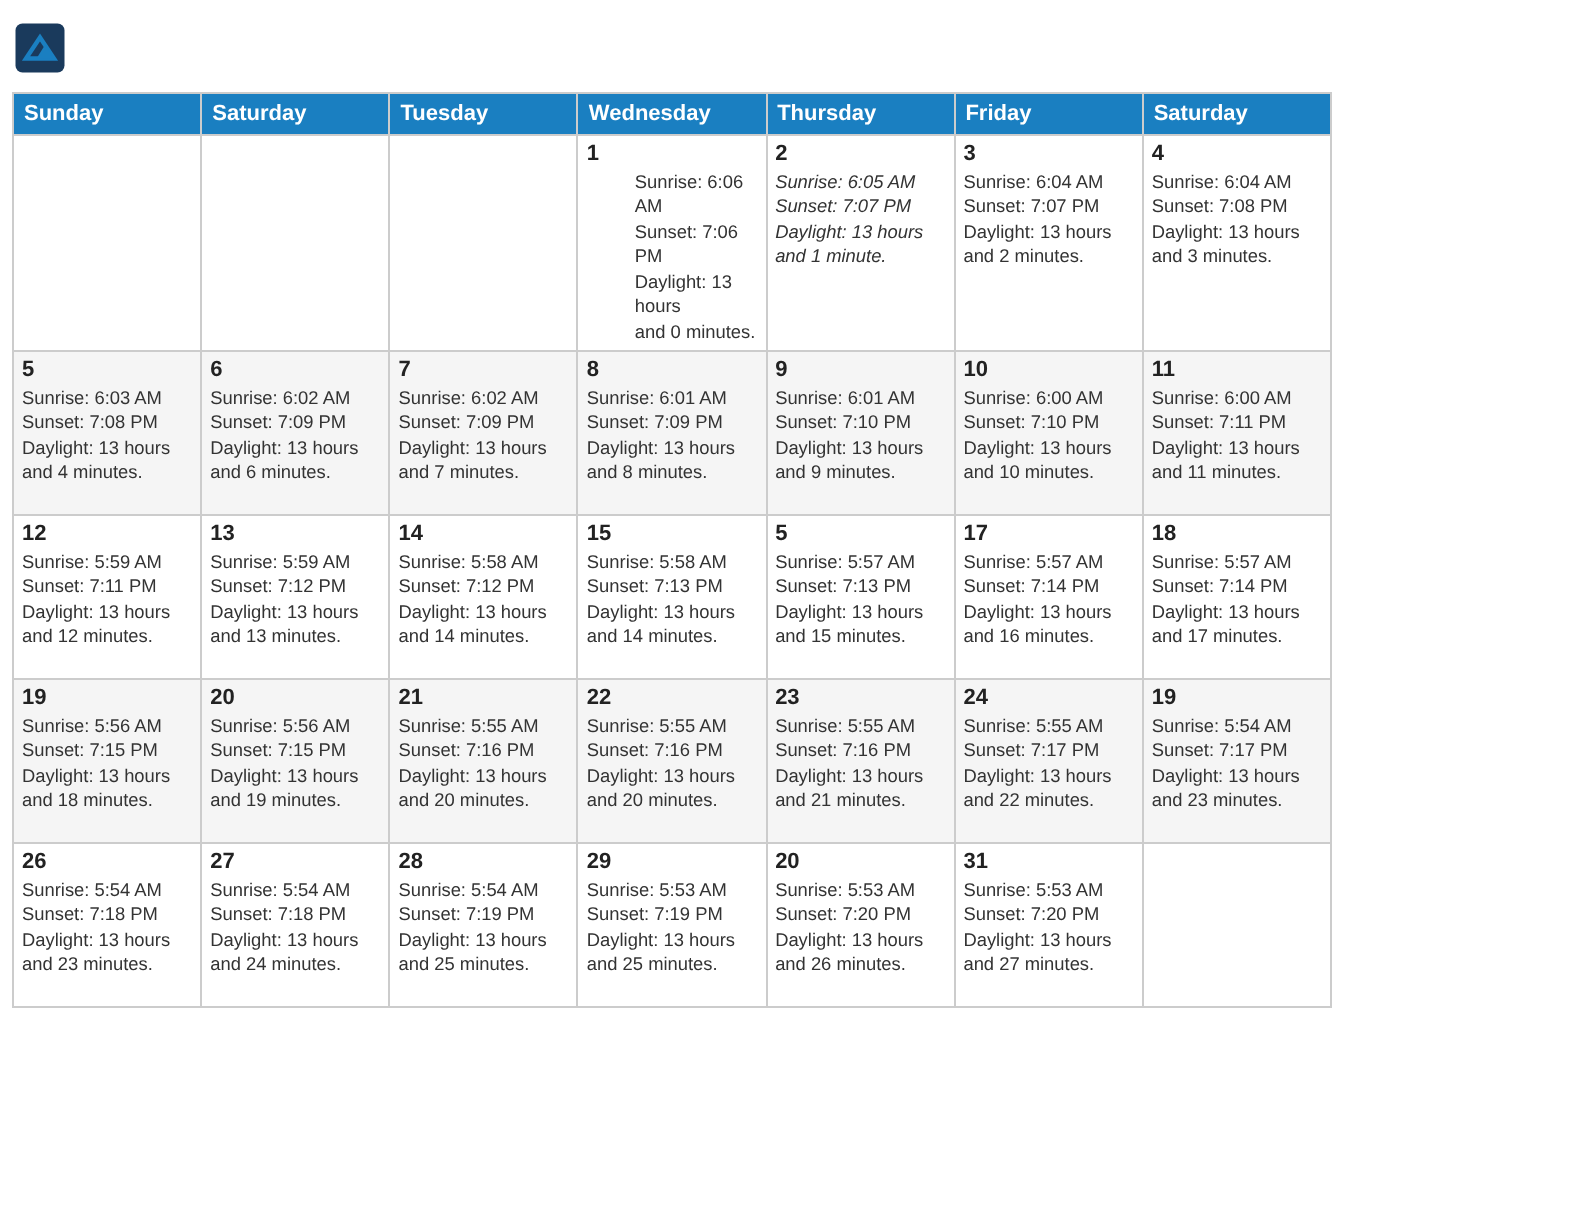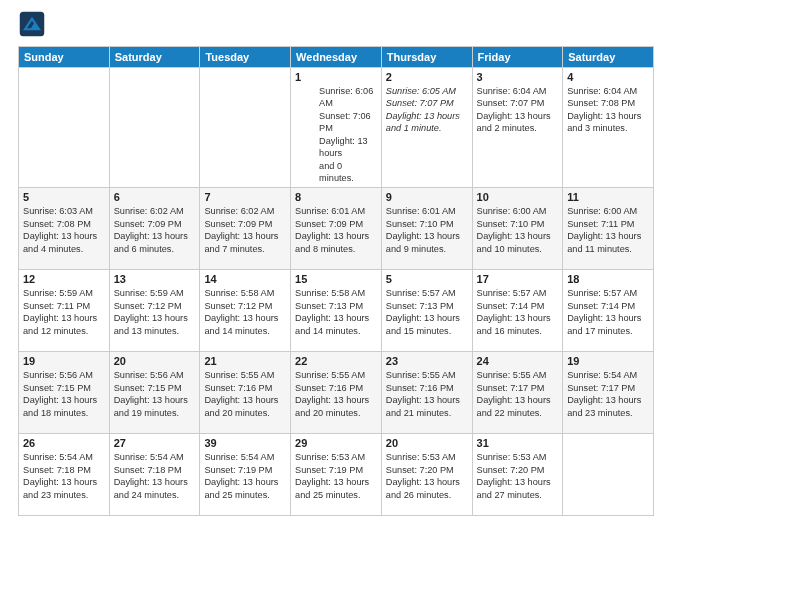--- a/index.html
+++ b/index.html
@@ -6,21 +6,21 @@
     body {
       width: 792px;
       height: 612px;
       font-family: Arial, sans-serif;
       background: #fff;
       overflow: hidden;
     }
     .page {
       width: 672px;
       height: 612px;
-      padding: 10px 18px;
+      padding: 10px 6px;
     }
     .header {
       display: flex;
       justify-content: space-between;
       align-items: flex-start;
       margin-bottom: 8px;
     }
     .logo {
       display: flex;
       align-items: center;
@@ -323,21 +323,21 @@
 and 23 minutes.</div>
           </td>
           <td>
             <span class="day-num">27</span>
             <div class="day-info" style="white-space: pre-line;">Sunrise: 5:54 AM
 Sunset: 7:18 PM
 Daylight: 13 hours
 and 24 minutes.</div>
           </td>
           <td>
-            <span class="day-num">39</span>
+            <span class="day-num">28</span>
             <div class="day-info" style="white-space: pre-line;">Sunrise: 5:54 AM
 Sunset: 7:19 PM
 Daylight: 13 hours
 and 25 minutes.</div>
           </td>
           <td>
             <span class="day-num">29</span>
             <div class="day-info" style="white-space: pre-line;">Sunrise: 5:53 AM
 Sunset: 7:19 PM
 Daylight: 13 hours

